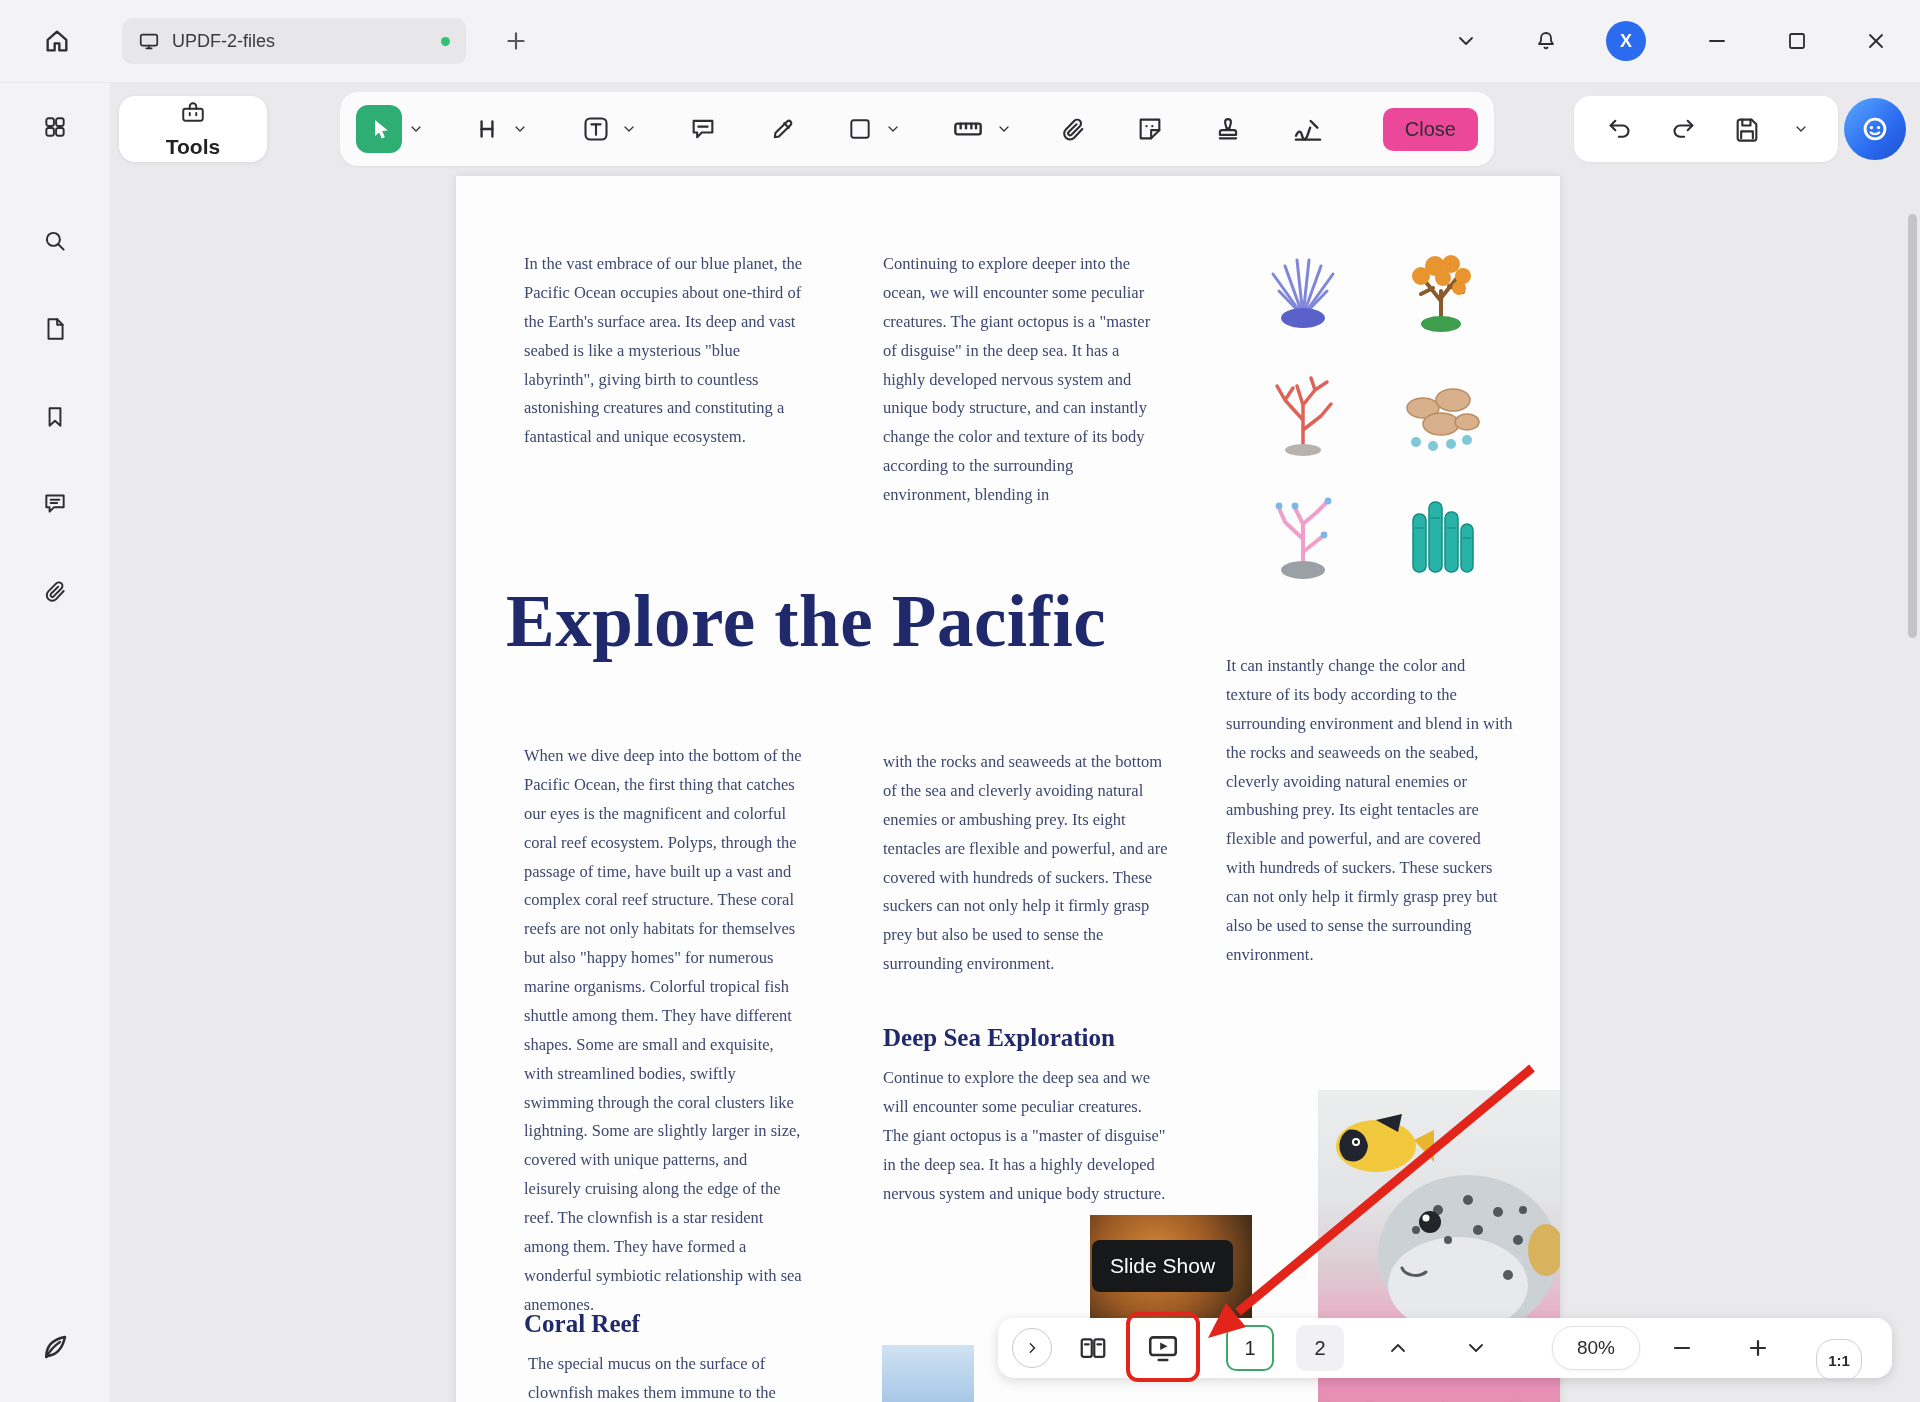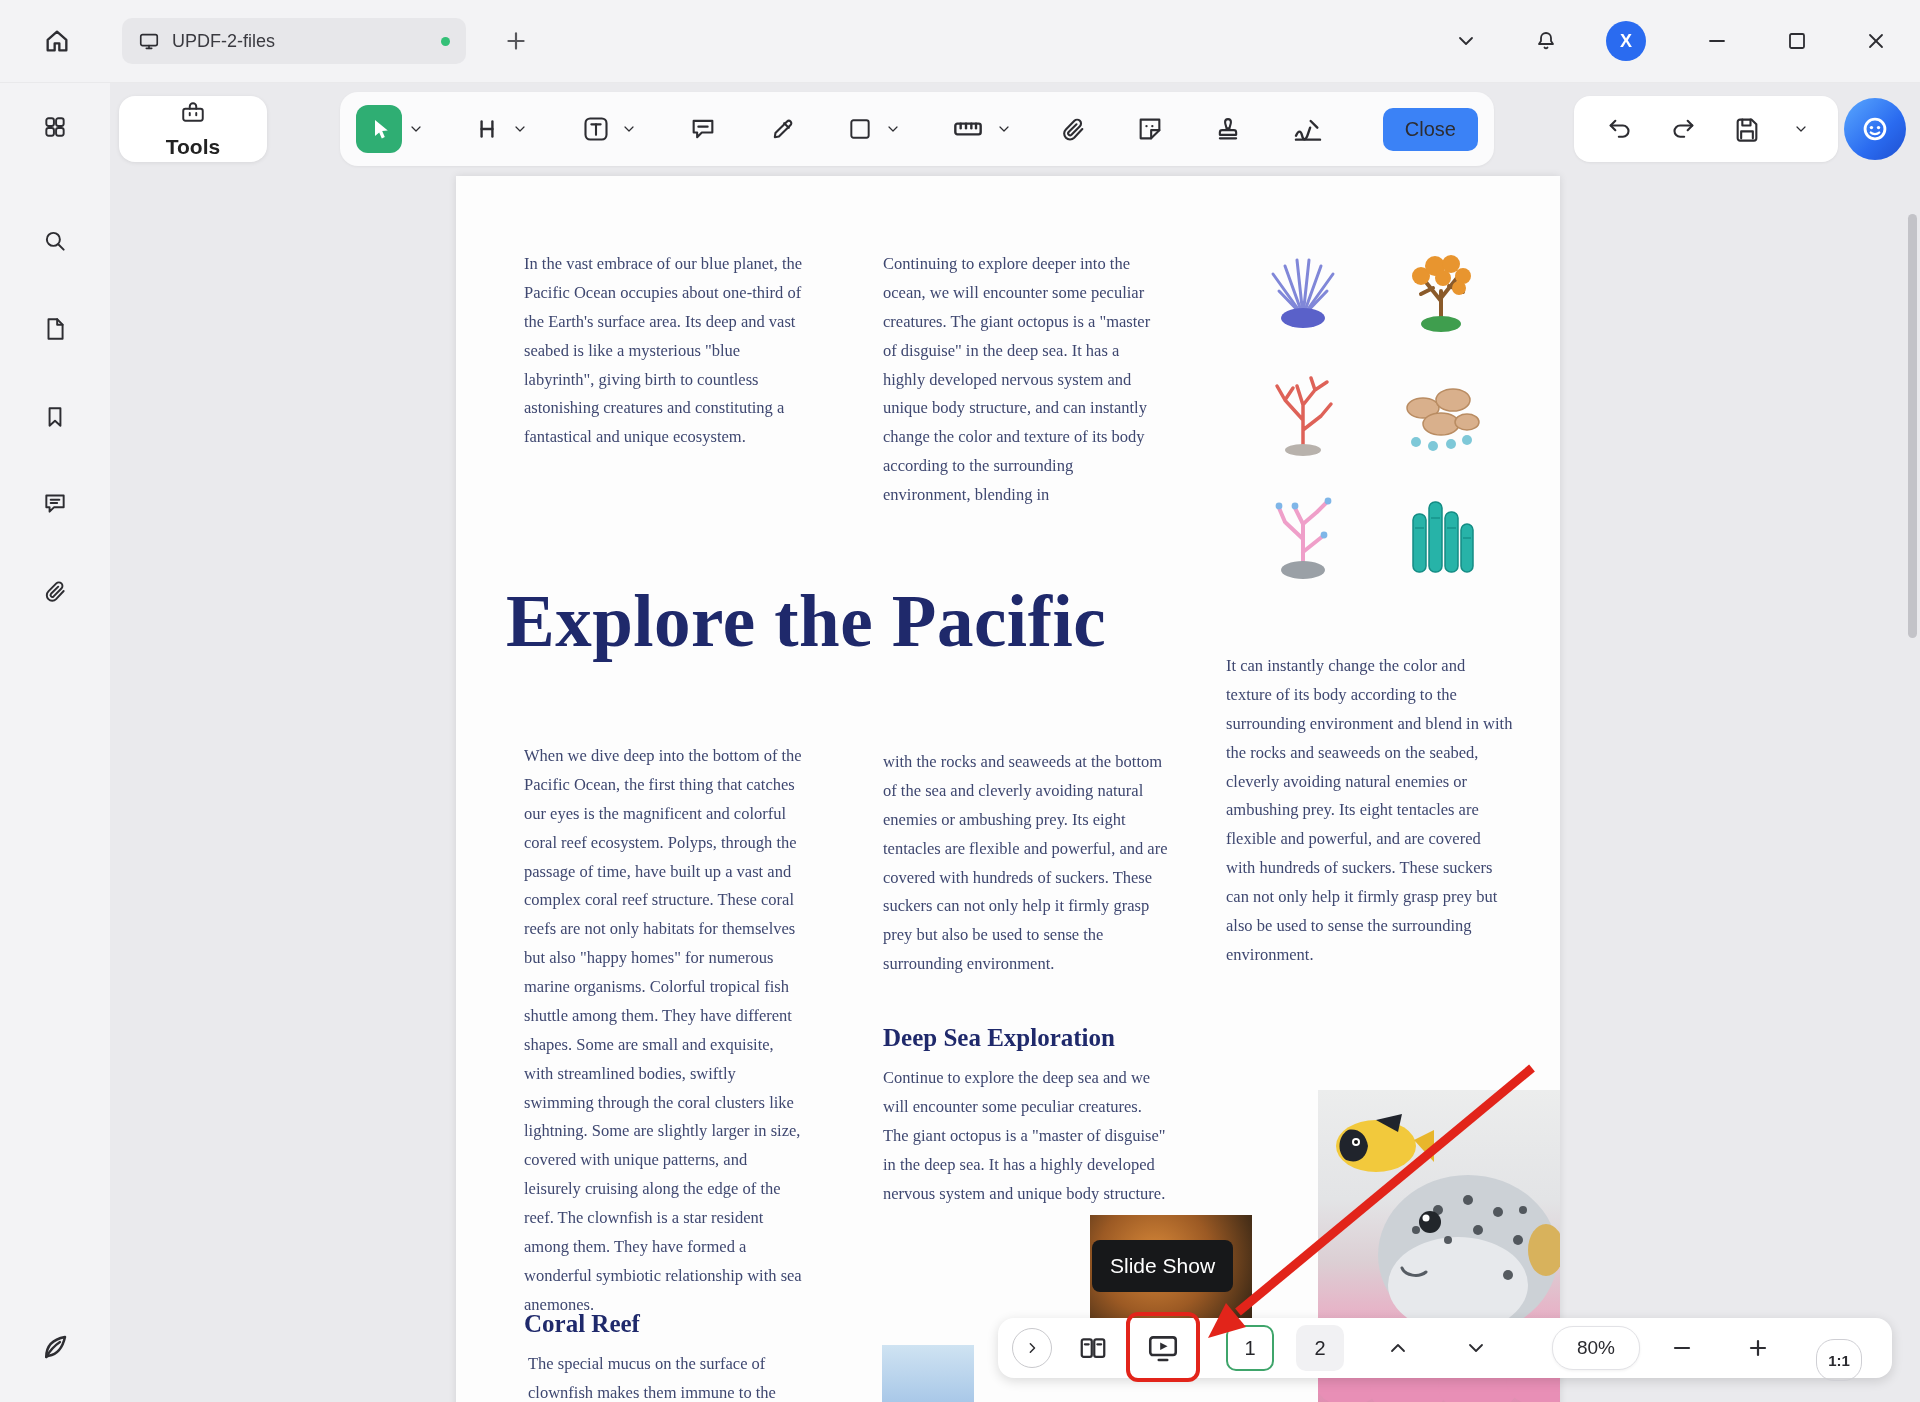--- a/index.html
+++ b/index.html
@@ -31,21 +31,21 @@
 
   
   .tools-btn{position:absolute;left:119px;top:96px;width:148px;height:66px;background:#fff;border-radius:16px;
     box-shadow:0 1px 4px rgba(0,0,0,0.08);display:flex;align-items:center;justify-content:center;gap:10px;
     font-size:21px;font-weight:bold;color:#222;cursor:pointer;z-index:11;flex-direction:column;}
   .tool-strip{position:absolute;left:340px;top:92px;width:1154px;height:74px;background:#fbfbfc;border-radius:18px;
     box-shadow:0 1px 3px rgba(0,0,0,0.05);display:flex;align-items:center;padding:0 16px;box-sizing:border-box;z-index:11;}
   .tool{display:flex;align-items:center;justify-content:center;cursor:pointer;}
   .pointer-tool{width:48px;height:48px;background:#2fae73;border-radius:12px;}
   .chev{width:18px;height:18px;}
-  .close-btn{margin-left:28px;background:#3b82f6;border-radius:10px;padding:10px 22px;font-size:20px;color:#2d2d32;cursor:pointer;}
+  .close-btn{margin-left:28px;background:#ec4899;border-radius:10px;padding:10px 22px;font-size:20px;color:#2d2d32;cursor:pointer;}
   .right-strip{position:absolute;left:1574px;top:96px;width:264px;height:66px;background:#fff;border-radius:16px;
     box-shadow:0 1px 3px rgba(0,0,0,0.06);display:flex;align-items:center;justify-content:space-evenly;z-index:11;}
   .ai-btn{position:absolute;left:1844px;top:98px;width:62px;height:62px;border-radius:50%;
     background:linear-gradient(135deg,#5aa8ff 0%,#2a6bf0 60%,#1e4fd0 100%);display:flex;align-items:center;justify-content:center;cursor:pointer;z-index:11;}
 
   
   .pdf-page{position:absolute;left:456px;top:176px;width:1104px;height:1372px;background:#fdfdfd;
     box-shadow:0 0 8px rgba(0,0,0,0.10);overflow:hidden;z-index:5;}
   .body-text{position:absolute;width:280px;font-family:"Liberation Serif", serif;font-size:16.5px;line-height:1.75;color:#3e4770;}
   .subtitle{position:absolute;left:46px;top:334px;font-family:"Liberation Serif", serif;font-style:italic;font-size:38px;color:#2c366f;}

